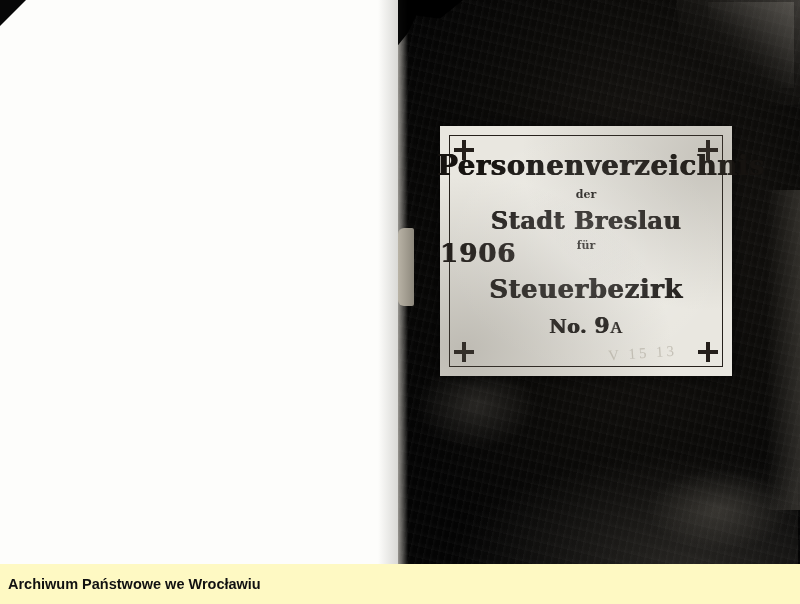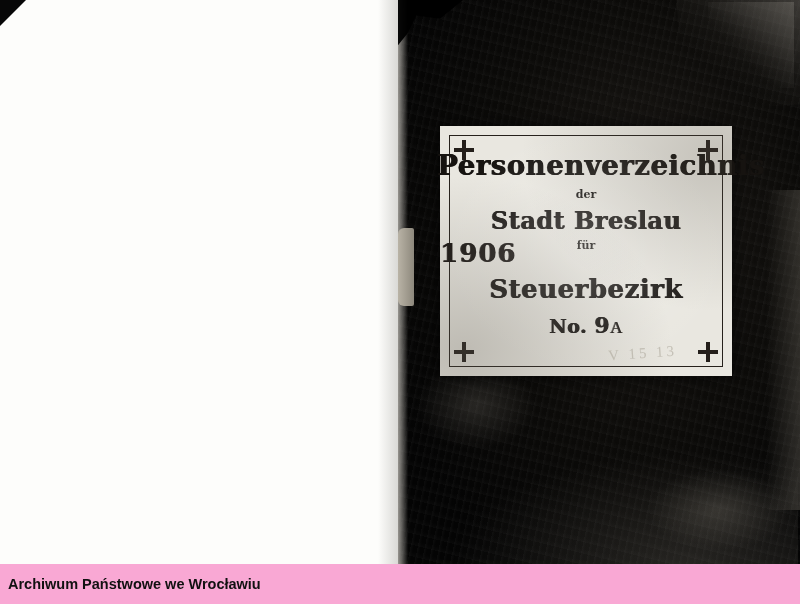--- a/index.html
+++ b/index.html
@@ -241,21 +241,21 @@
     letter-spacing: 3px;
   }
 
   
   .footer {
     position: absolute;
     left: 0;
     bottom: 0;
     width: 800px;
     height: 40px;
-    background: #f9a8d4;
+    background: #fef9c3;
     display: flex;
     align-items: center;
   }
   .footer-text {
     margin-left: 8px;
     font-family: "Liberation Sans", sans-serif;
     font-size: 14.5px;
     font-weight: 700;
     color: #111111;
   }

